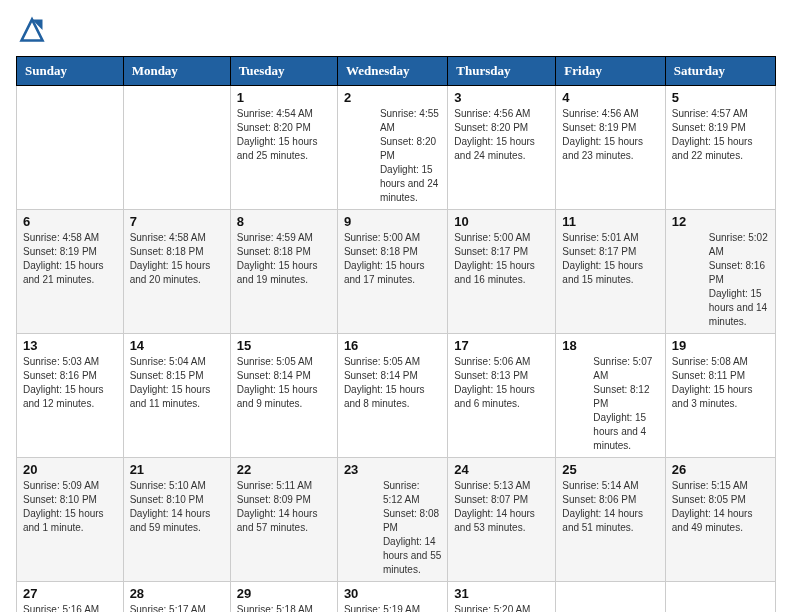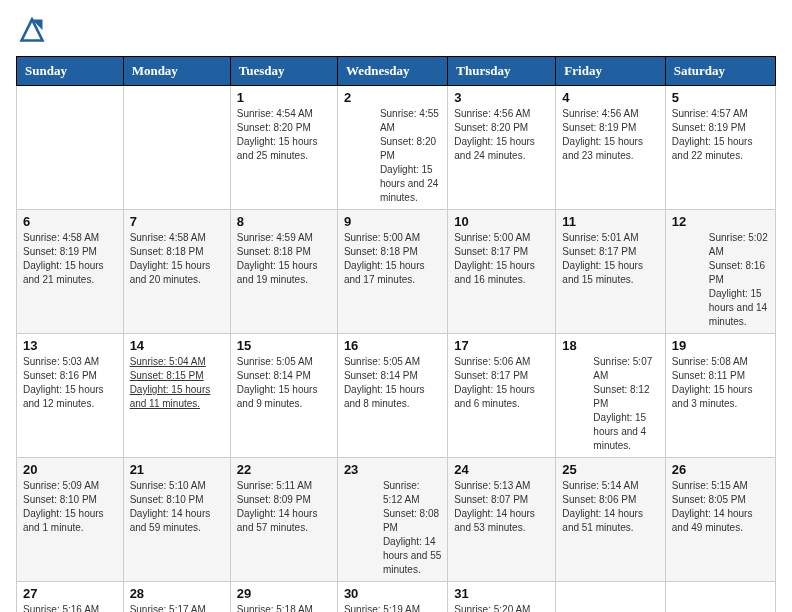--- a/index.html
+++ b/index.html
@@ -206,40 +206,40 @@
       </tr>
       <tr>
         <td>
           <div class="day-number">13</div>
           <div class="day-info" style="white-space: pre-line;">Sunrise: 5:03 AM
 Sunset: 8:16 PM
 Daylight: 15 hours and 12 minutes.</div>
         </td>
         <td>
           <div class="day-number">14</div>
-          <div class="day-info" style="white-space: pre-line; text-decoration: underline;">Sunrise: 5:04 AM
+          <div class="day-info" style="white-space: pre-line;">Sunrise: 5:04 AM
 Sunset: 8:15 PM
 Daylight: 15 hours and 11 minutes.</div>
         </td>
         <td>
           <div class="day-number">15</div>
           <div class="day-info" style="white-space: pre-line;">Sunrise: 5:05 AM
 Sunset: 8:14 PM
 Daylight: 15 hours and 9 minutes.</div>
         </td>
         <td>
           <div class="day-number">16</div>
           <div class="day-info" style="white-space: pre-line;">Sunrise: 5:05 AM
 Sunset: 8:14 PM
 Daylight: 15 hours and 8 minutes.</div>
         </td>
         <td>
           <div class="day-number">17</div>
           <div class="day-info" style="white-space: pre-line;">Sunrise: 5:06 AM
-Sunset: 8:17 PM
+Sunset: 8:13 PM
 Daylight: 15 hours and 6 minutes.</div>
         </td>
         <td>
           <div class="day-number">18</div>
           <div class="day-info" style="white-space: pre-line; margin-left: 31px;">Sunrise: 5:07 AM
 Sunset: 8:12 PM
 Daylight: 15 hours and 4 minutes.</div>
         </td>
         <td>
           <div class="day-number">19</div>

